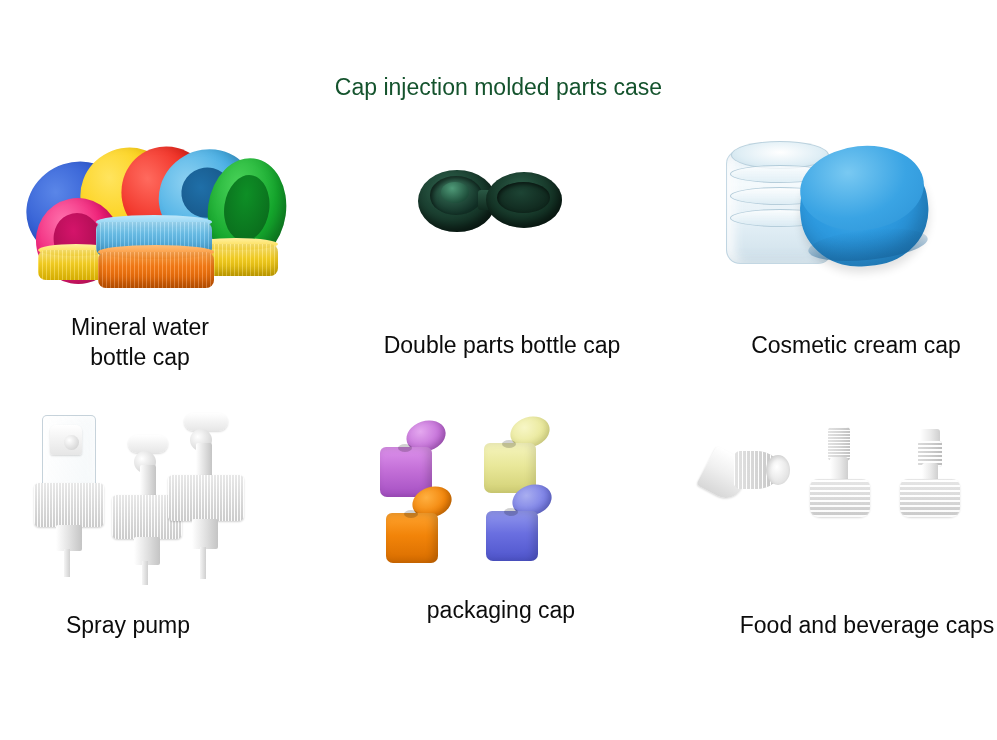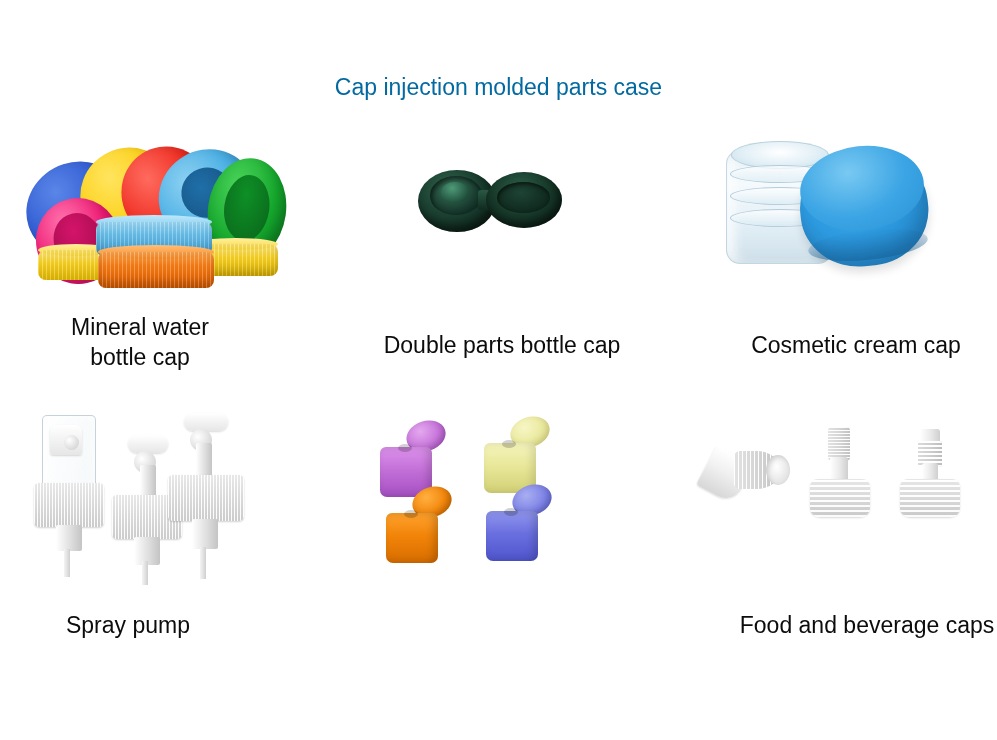--- a/index.html
+++ b/index.html
@@ -36,21 +36,21 @@
   }
   .subtitle {
     position: absolute;
     top: 72px;
     left: 0;
     width: 997px;
     text-align: center;
     font-size: 23px;
     font-weight: 400;
     line-height: 30px;
-    color: #0369a1;
+    color: #14532d;
   }
 
   
   .grid {
     position: absolute;
     top: 130px;
     left: 0;
     width: 997px;
     height: 610px;
   }
@@ -530,20 +530,21 @@
           <div class="fcap" style="left:106px; top:72px;">
             <div class="flip" style="background: radial-gradient(ellipse at 40% 30%, #a9aef0 0%, #7b80e6 60%, #5a60d4 100%); box-shadow: inset -2px -3px 6px rgba(0,0,0,.18);"></div>
             <div class="body" style="background: linear-gradient(180deg, #9197ed 0%, #6a6fe0 45%, #4f55cc 100%); box-shadow: inset -4px 0 8px rgba(0,0,0,.18);">
               <div class="orifice"></div>
             </div>
           </div>
 
         </div>
       </div>
       <div class="caption cap-daily">
+        <div>packaging cap</div>
       </div>
     </div>
 
     <div class="cell c2 r1">
       <div class="figure">
         <div class="spouts">
 
           <div class="spout">
             <div class="flange" style="left:4px; top:32px; width:42px; height:44px; border-radius:4px 18px 18px 4px; transform: rotate(28deg);"></div>
             <div class="neck" style="left:34px; top:30px; width:46px; height:38px; border-radius:6px 50% 50% 6px;">

